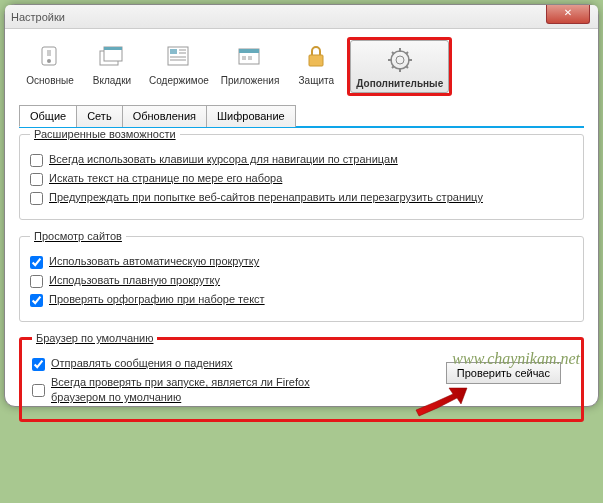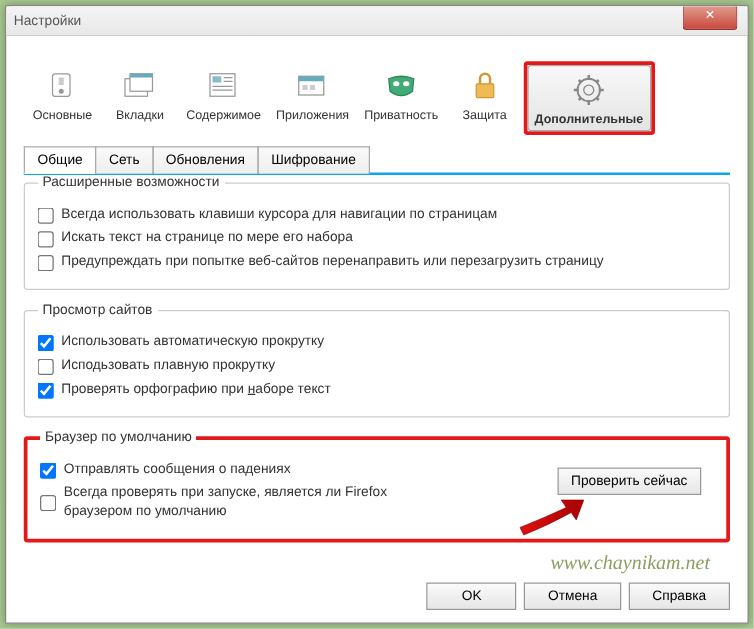--- a/index.html
+++ b/index.html
@@ -1,43 +1,43 @@
 <!DOCTYPE html>
 <html><head>
 <meta charset="utf-8">
 <style>
 * { box-sizing: border-box; margin: 0; padding: 0; font-family: Tahoma, Arial, sans-serif; font-size: 11px; }
 body { background: #a8c890; padding: 4px; width: 603px; height: 503px; position: relative; }
-.window { background: #fff; border: 1px solid #888; border-radius: 1px; box-shadow: 0 0 8px rgba(0,0,0,0.3); height: 495px; position: relative; }
+.window { background: #fff; border: 1px solid #888; border-radius: 11px; box-shadow: 0 0 8px rgba(0,0,0,0.3); height: 403px; position: relative; }
 .titlebar { background: linear-gradient(#f4f4f4, #e8e8e8); border-bottom: 1px solid #ccc; height: 24px; display: flex; align-items: center; padding: 0 6px; border-radius: 5px 5px 0 0; }
 .titlebar-text { color: #555; }
 .close-btn { position: absolute; top: 0; right: 8px; width: 44px; height: 19px; background: linear-gradient(#e29a8f, #c8493b); border: 1px solid #933; border-top: none; border-radius: 0 0 3px 3px; color: #fff; text-align: center; font-size: 10px; line-height: 16px; cursor: pointer; }
-.content { padding: 20px 14px; }
+.content { padding: 8px 14px; }
 .toolbar { display: flex; gap: 0; margin-bottom: 8px; }
 .tool-item { display: flex; flex-direction: column; align-items: center; padding: 4px 6px; min-width: 62px; cursor: pointer; border-radius: 3px; }
 .tool-item.selected { background: linear-gradient(#f8f8f8, #e4e4e4); border: 1px solid #aaa; padding: 3px 5px; font-weight: bold; }
 .tool-item .icon { width: 32px; height: 32px; display: flex; align-items: center; justify-content: center; }
 .tool-item .label { margin-top: 2px; color: #333; font-size: 10px; white-space: nowrap; }
 .highlight-red { border: 3px solid #e41818; border-radius: 3px; }
 .subtabs { display: flex; border-bottom: 2px solid #0ea5e9; }
 .subtab { padding: 4px 10px; border: 1px solid #aaa; border-bottom: none; background: linear-gradient(#fafafa, #eee); cursor: pointer; position: relative; top: 1px; margin-right: -1px; }
 .subtab.active { background: #fff; border-bottom: 1px solid #fff; }
-fieldset { border: 1px solid #ccc; border-radius: 3px; padding: 8px 10px 10px; margin-bottom: 10px; }
+fieldset { border: 1px solid #ccc; border-radius: 3px; padding: 8px 10px 10px; margin-bottom: 10px; text-decoration: underline; }
 fieldset.highlight-red { border: 3px solid #e41818; }
 legend { padding: 0 4px; color: #333; }
 .chk-row { display: flex; align-items: center; margin: 4px 0; }
 .chk-row input { margin-right: 6px; margin-top: 1px; width: 13px; height: 13px; }
 .chk-row label { color: #333; line-height: 15px; }
 .underline-key { text-decoration: underline; }
 .default-section { position: relative; }
 .check-now-btn { position: absolute; right: 20px; top: 18px; padding: 4px 10px; background: linear-gradient(#fafafa, #e6e6e6); border: 1px solid #999; cursor: pointer; font-size: 11px; }
 .arrow { position: absolute; right: 110px; top: 38px; pointer-events: none; }
 .button-row { position: absolute; bottom: 10px; right: 14px; display: flex; gap: 6px; }
 .btn { padding: 4px 18px; background: linear-gradient(#fafafa, #e6e6e6); border: 1px solid #999; cursor: pointer; min-width: 72px; }
-.watermark { position: absolute; bottom: 38px; right: 30px; color: #88a060; font-style: italic; font-family: 'Times New Roman', serif; font-size: 16px; pointer-events: none; }
+.watermark { position: absolute; bottom: 38px; right: 18px; color: #88a060; font-style: italic; font-family: 'Times New Roman', serif; font-size: 16px; pointer-events: none; }
 </style>
 </head>
 <body>
 
 <div class="window">
   <div class="titlebar">
     <span class="titlebar-text">Настройки</span>
     <div class="close-btn">✕</div>
   </div>
 
@@ -80,30 +80,20 @@
       <div class="tool-item">
         <span class="icon">
             <svg width="32" height="32">
               <rect x="5" y="8" width="20" height="15" fill="#fff" stroke="#999"></rect>
               <rect x="5" y="8" width="20" height="4" fill="#6ab"></rect>
               <rect x="8" y="15" width="4" height="4" fill="#ccc"></rect>
               <rect x="14" y="15" width="4" height="4" fill="#ccc"></rect>
             </svg>
           </span>
         <span class="label">Приложения</span>
-      </div>
-      <div class="tool-item">
-        <span class="icon">
-            <svg width="32" height="32">
-              <path d="M6 10 Q16 6 26 10 L25 20 Q16 27 7 20 Z" fill="#4a7" stroke="#285"></path>
-              <ellipse cx="12" cy="14" rx="2.5" ry="2" fill="#fff"></ellipse>
-              <ellipse cx="20" cy="14" rx="2.5" ry="2" fill="#fff"></ellipse>
-            </svg>
-          </span>
-        <span class="label">Приватность</span>
       </div>
       <div class="tool-item">
         <span class="icon">
             <svg width="32" height="32">
               <rect x="9" y="14" width="14" height="11" rx="1" fill="#eb5" stroke="#c93"></rect>
               <path d="M12 14 v-4 a4 4 0 0 1 8 0 v4" fill="none" stroke="#c93" stroke-width="2"></path>
             </svg>
           </span>
         <span class="label">Защита</span>
       </div>
@@ -188,18 +178,13 @@
             </linearGradient>
           </defs>
         <path d="M5 28 Q25 20 42 12 L38 6 L56 6 L50 22 L46 16 Q28 26 8 34 Z" fill="url(#ag)" stroke="#800" stroke-width="0.5"></path>
       </svg>
     </fieldset>
 
   </div>
 
   <div class="watermark">www.chaynikam.net</div>
 
-  <div class="button-row">
-    <button class="btn">OK</button>
-    <button class="btn">Отмена</button>
-    <button class="btn">Справка</button>
-  </div>
 </div>
 
 </body></html>

